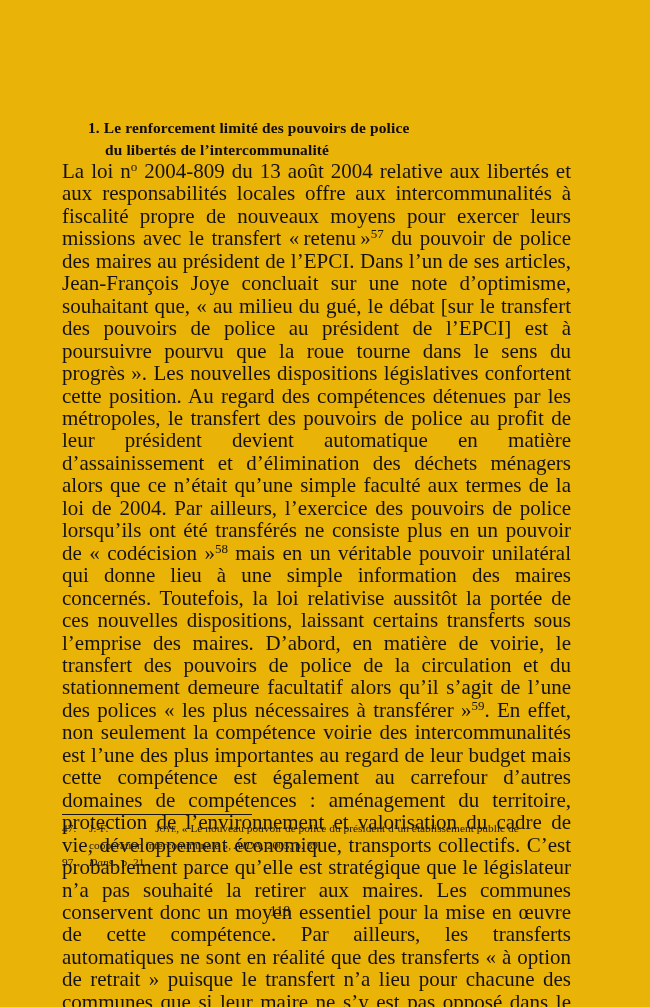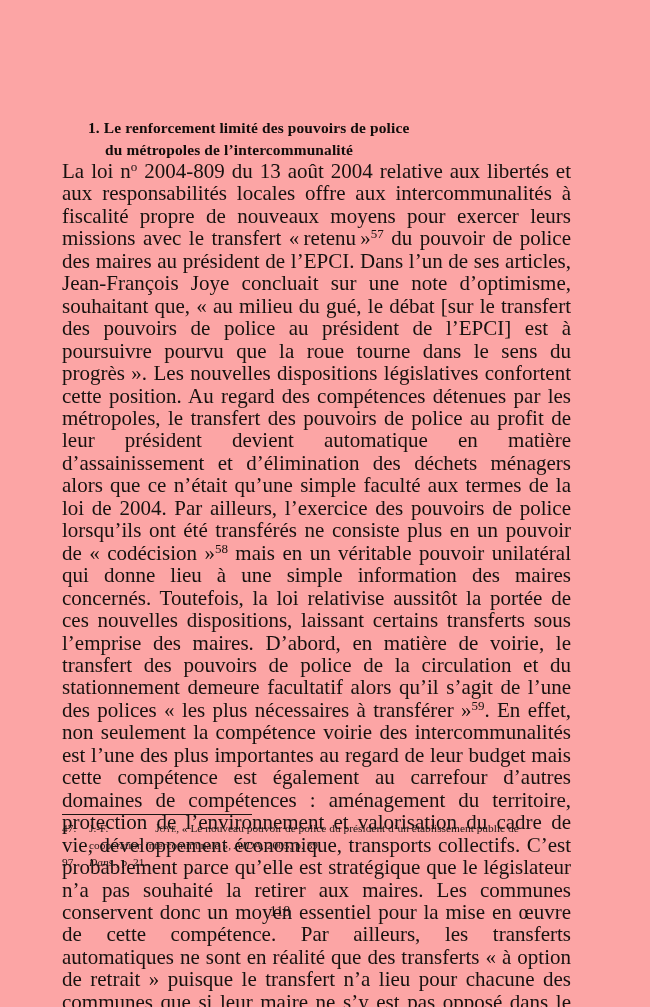--- a/index.html
+++ b/index.html
@@ -15,21 +15,21 @@
     color: #15100d;
     overflow: hidden;
   }
 
   .page {
     position: absolute;
     left: 0;
     top: 0;
     width: 650px;
     height: 1007px;
-    background: #fca5a5;
+    background: #eab308;
   }
 
   
   .heading {
     position: absolute;
     left: 88px;
     top: 104px;
     width: 460px;
     font-size: 15.4px;
     font-weight: bold;
@@ -116,21 +116,21 @@
     color: #17120f;
   }
 </style>
 </head>
 <body>
 
 <div class="page">
 
   <h2 class="heading">
     <span>1. Le renforcement limité des pouvoirs de police</span>
-    <span class="heading-line2">du métropoles de l’intercommunalité</span>
+    <span class="heading-line2">du libertés de l’intercommunalité</span>
   </h2>
 
   <div class="body-block">
     <p><span>La loi n</span><sup>o</sup><span> 2004-809 du 13 août 2004 relative aux libertés et aux responsabilités locales offre aux intercommunalités à fiscalité propre de nouveaux moyens pour exercer leurs missions avec le transfert « retenu »</span><sup>57</sup><span> du pouvoir de police des maires au président de l’EPCI. Dans l’un de ses articles, Jean-François Joye concluait sur une note d’optimisme, souhaitant que, « au milieu du gué, le débat [sur le transfert des pouvoirs de police au président de l’EPCI] est à poursuivre pourvu que la roue tourne dans le sens du progrès ». Les nouvelles dispositions législatives confortent cette position. Au regard des compétences détenues par les métropoles, le transfert des pouvoirs de police au profit de leur président devient automatique en matière d’assainissement et d’élimination des déchets ménagers alors que ce n’était qu’une simple faculté aux termes de la loi de 2004. Par ailleurs, l’exercice des pouvoirs de police lorsqu’ils ont été transférés ne consiste plus en un pouvoir de « codécision »</span><sup>58</sup><span> mais en un véritable pouvoir unilatéral qui donne lieu à une simple information des maires concernés. Toutefois, la loi relativise aussitôt la portée de ces nouvelles dispositions, laissant certains transferts sous l’emprise des maires. D’abord, en matière de voirie, le transfert des pouvoirs de police de la circulation et du stationnement demeure facultatif alors qu’il s’agit de l’une des polices « les plus nécessaires à transférer »</span><sup>59</sup><span>. En effet, non seulement la compétence voirie des intercommunalités est l’une des plus importantes au regard de leur budget mais cette compétence est également au carrefour d’autres domaines de compétences : aménagement du territoire, protection de l’environnement et valorisation du cadre de vie, développement économique, transports collectifs. C’est probablement parce qu’elle est stratégique que le législateur n’a pas souhaité la retirer aux maires. Les communes conservent donc un moyen essentiel pour la mise en œuvre de cette compétence. Par ailleurs, les transferts automatiques ne sont en réalité que des transferts « à option de retrait » puisque le transfert n’a lieu pour chacune des communes que si leur maire ne s’y est pas opposé dans le délai de douze mois suivant la promulgation de la loi ou de six mois suivant l’élection du président de la métropole. En cas d’opposition, le président ne détiendra pas de pouvoirs de police à exercer sur le territoire de la commune. Le renforcement des pouvoirs de police du président s’avère donc limité et cela peut contribuer, paradoxalement, à renforcer le morcellement des métropoles dont on a observé l’hétérogénéité. Pointe</span></p>
   </div>
 
   <div class="footnote-rule"></div>
 
   <div class="footnotes">
 

